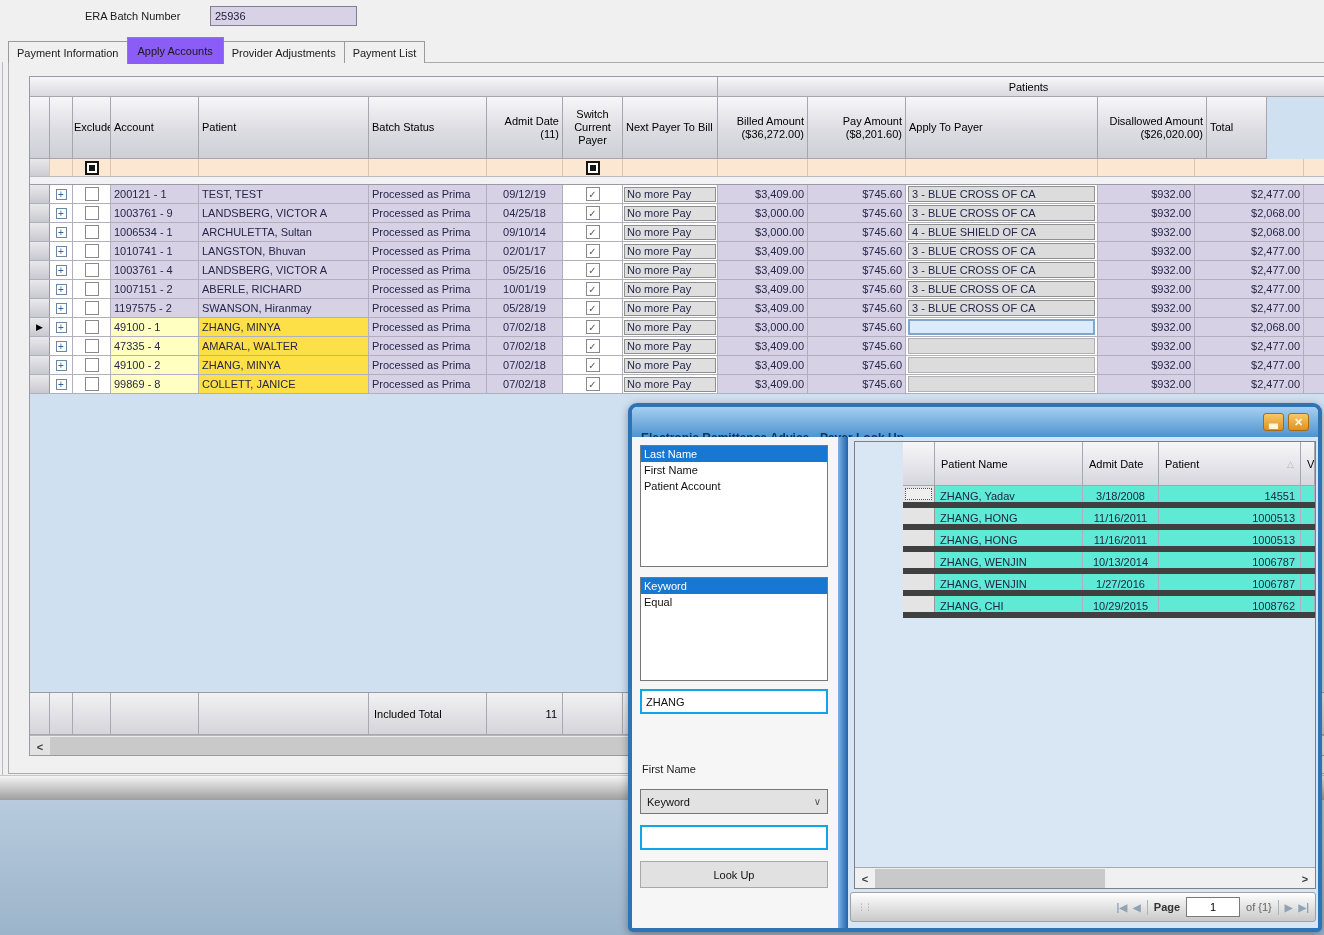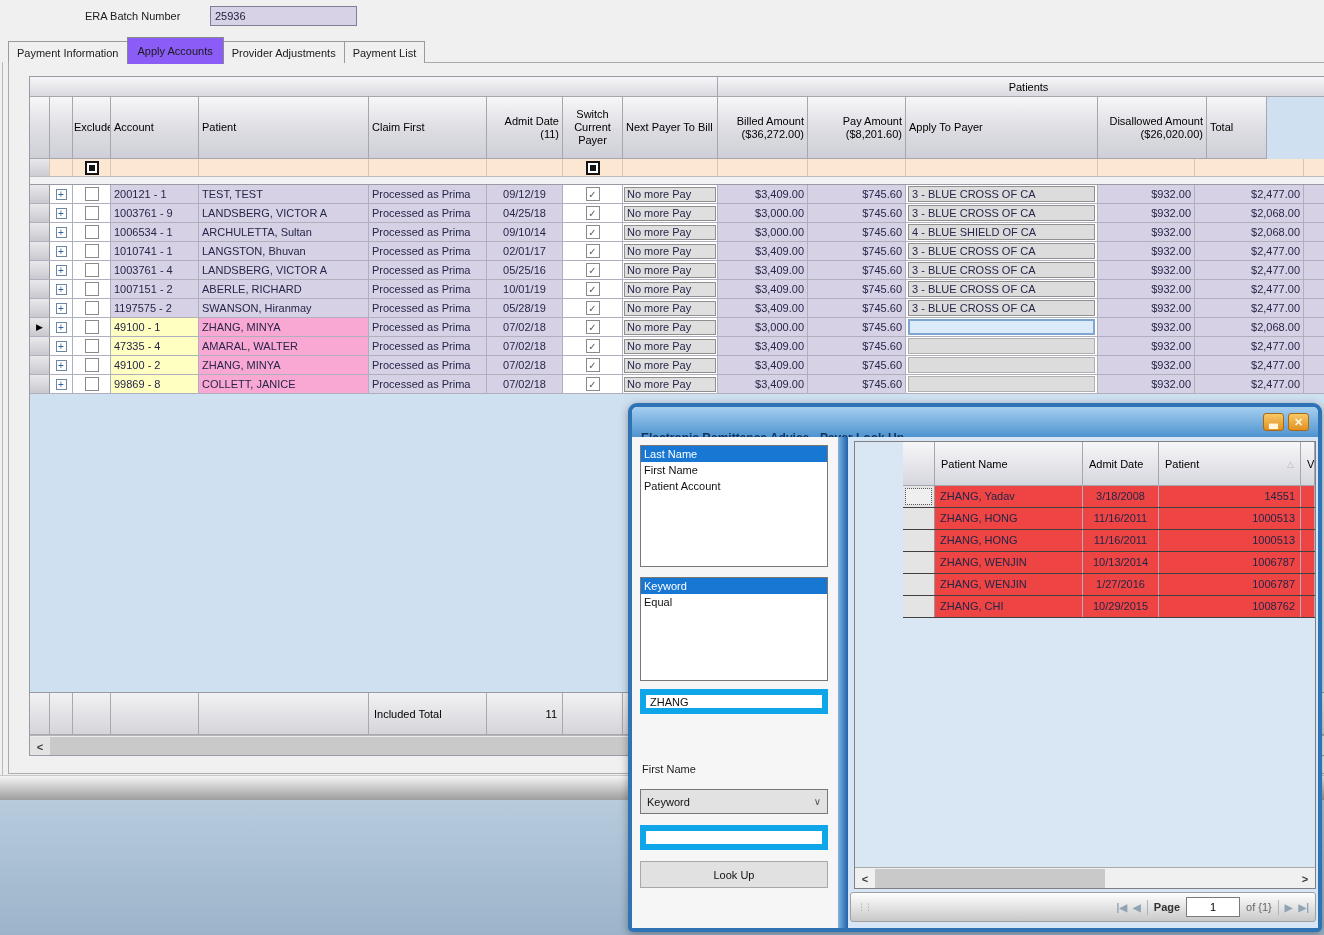--- a/index.html
+++ b/index.html
@@ -51,21 +51,21 @@
   .filter-row .gc{border-right:1px solid #D8C7B4;border-bottom:1px solid #B9B9C2;
                   display:flex;align-items:center;justify-content:center;background:#FCE7D3;}
   .filter-row .fcell-sel{background:linear-gradient(#E9E9EC,#CBCBD2);}
   .fsq{width:14px;height:14px;border:2px solid #141414;background:#FFF;position:relative;display:inline-block;}
   .fsq::after{content:'';position:absolute;left:2px;top:2px;right:2px;bottom:2px;background:#141414;}
 
   .gap-row{height:8px;background:#F2F2F4;border-bottom:1px solid #9A9AA5;}
 
   .grid-row{display:flex;height:19px;background:#FFFFFF;border-bottom:1px solid #AFAFBE;}
   .dcell{padding:0 3px;line-height:18px;color:#26264A;}
-  .lav{background:#D7D1E5;} .yellow{background:#FFFFC2;} .pink{background:#f9a8d4;}
+  .lav{background:#D7D1E5;} .yellow{background:#FFFFC2;} .pink{background:#fde047;}
   .white-cell{background:#FFFFFF;display:flex;align-items:center;justify-content:center;}
   .sel-cell{background:linear-gradient(#E9E9EC,#C8C8CF);display:flex;align-items:center;
             justify-content:center;font-size:9px;color:#000;border-right:1px solid #96969E;}
   .expand-box{width:11px;height:11px;border:1px solid #6E87A0;background:#FFF;color:#2F5F9E;
               font-size:10px;line-height:9px;text-align:center;display:inline-block;}
   .cbx{width:14px;height:14px;border:1px solid #8A8A8A;background:#FFF;display:inline-flex;
        align-items:center;justify-content:center;font-size:10px;color:#5A5A5A;}
   .np-box{width:100%;height:15px;margin:8px 1px;background:#DFDFDF;border:1px solid #8F8F8F;
           line-height:13px;padding:0 2px;color:#26264A;overflow:hidden;white-space:nowrap;}
   .apply-box{width:100%;height:16px;margin:0 2px;background:#DCDCDC;border:1px solid #909090;
@@ -102,39 +102,39 @@
           display:flex;align-items:center;justify-content:center;line-height:10px;}
   #dlg-body{display:flex;height:491px;}
   #dlg-left{width:206px;background:#F6F6F6;position:relative;flex:none;}
   #dlg-divider{width:10px;background:linear-gradient(90deg,#7FB2E0,#1E62AC);flex:none;}
   #dlg-right{flex:1;background:#D6E6F6;position:relative;}
 
   .lbox{position:absolute;left:8px;width:188px;background:#FFF;border:1px solid #777;overflow:hidden;}
   #lbox-fields{top:8px;height:122px;} #lbox-match{top:140px;height:104px;}
   .litem{height:16px;line-height:16px;padding:0 3px;color:#111;}
   .litem.selected{background:#1777D2;color:#FFF;}
-  .tinput{position:absolute;left:8px;width:188px;height:25px;background:#FFF;border:6px solid #0ea5e9;
+  .tinput{position:absolute;left:8px;width:188px;height:25px;background:#FFF;border:2px solid #0ea5e9;
           font-family:"Liberation Sans",sans-serif;font-size:11px;color:#111;padding:0 4px;}
   #input-lastname{top:252px;} #input-firstname{top:388px;}
   #fn-label{position:absolute;left:10px;top:326px;color:#222;}
   #fn-ddl{position:absolute;left:8px;top:352px;width:188px;height:25px;background:#E2E2E2;
           border:1px solid #777;display:flex;align-items:center;padding:0 6px;color:#111;}
   #fn-ddl .chev{margin-left:auto;color:#555;font-size:10px;}
   #lookup-btn{position:absolute;left:8px;top:424px;width:188px;height:27px;background:#E1E1E1;
               border:1px solid #A8A8A8;display:flex;align-items:center;justify-content:center;color:#111;}
 
   #dgrid{position:absolute;left:6px;top:4px;width:462px;height:448px;background:#D9E7F5;
          border:1px solid #808080;overflow:hidden;padding-left:48px;}
   .dg-head{display:flex;height:44px;}
   .dhcell{background:linear-gradient(#F7F7F9,#D6D6DE);border-right:1px solid #A6A6AE;
           border-bottom:1px solid #A6A6AE;display:flex;align-items:center;padding:0 6px;color:#000;
           overflow:hidden;white-space:nowrap;flex:none;}
   .dc-sel{width:32px;} .dc-name{width:148px;} .dc-admit{width:76px;} .dc-pat{width:142px;} .dc-visit{flex:1;}
   .sort-glyph{margin-left:auto;color:#B8B8B8;font-size:9px;}
-  .drow{display:flex;height:22px;border-bottom:1px solid #404040;background:#ef4444;}
+  .drow{display:flex;height:22px;border-bottom:6px solid #404040;background:#5eead4;}
   .drow .dc{border-right:1px solid #AFAFBE;overflow:hidden;white-space:nowrap;line-height:21px;
             padding:0 5px;color:#222646;flex:none;}
   .drow .dc-selc{width:32px;background:#E4E4E4;border-right:1px solid #999;padding:2px;}
   .dsel-inner{width:100%;height:100%;}
   .dsel-inner.focused{border:1px dotted #555;background:#EFEFEF;}
   .dc-patnum{text-align:right;color:#FFFFFF;}
   .dscroll{position:absolute;left:0;bottom:0;width:460px;height:21px;background:#F0F0F0;
            border-top:1px solid #AAA;}
   .dscroll .thumb{position:absolute;left:20px;top:1px;width:230px;height:19px;background:#C9C9C9;}
   .dscroll .scroll-arrow{height:19px;background:#F0F0F0;}
@@ -175,21 +175,21 @@
         <div class="gc band-cell band-left"></div>
         <div class="band-cell band-right">Patients</div>
       </div>
 
       <div class="head-row">
         <div class="gc hcell c-sel"></div>
         <div class="gc hcell c-exp"></div>
         <div class="gc hcell c-chk" style="width:38px;padding-left:1px;">Exclude?</div>
         <div class="gc hcell c-acct">Account</div>
         <div class="gc hcell c-pat">Patient</div>
-        <div class="gc hcell c-claim">Claim First</div>
+        <div class="gc hcell c-claim">Batch Status</div>
         <div class="gc hcell c-admit tright">
           <span>Admit Date</span>
           <span>(11)</span>
         </div>
         <div class="gc hcell c-sw tcenter">Switch Current Payer</div>
         <div class="gc hcell c-np">Next Payer To Bill</div>
         <div class="gc hcell c-bill tright">
           <span>Billed Amount</span>
           <span>($36,272.00)</span>
         </div>

